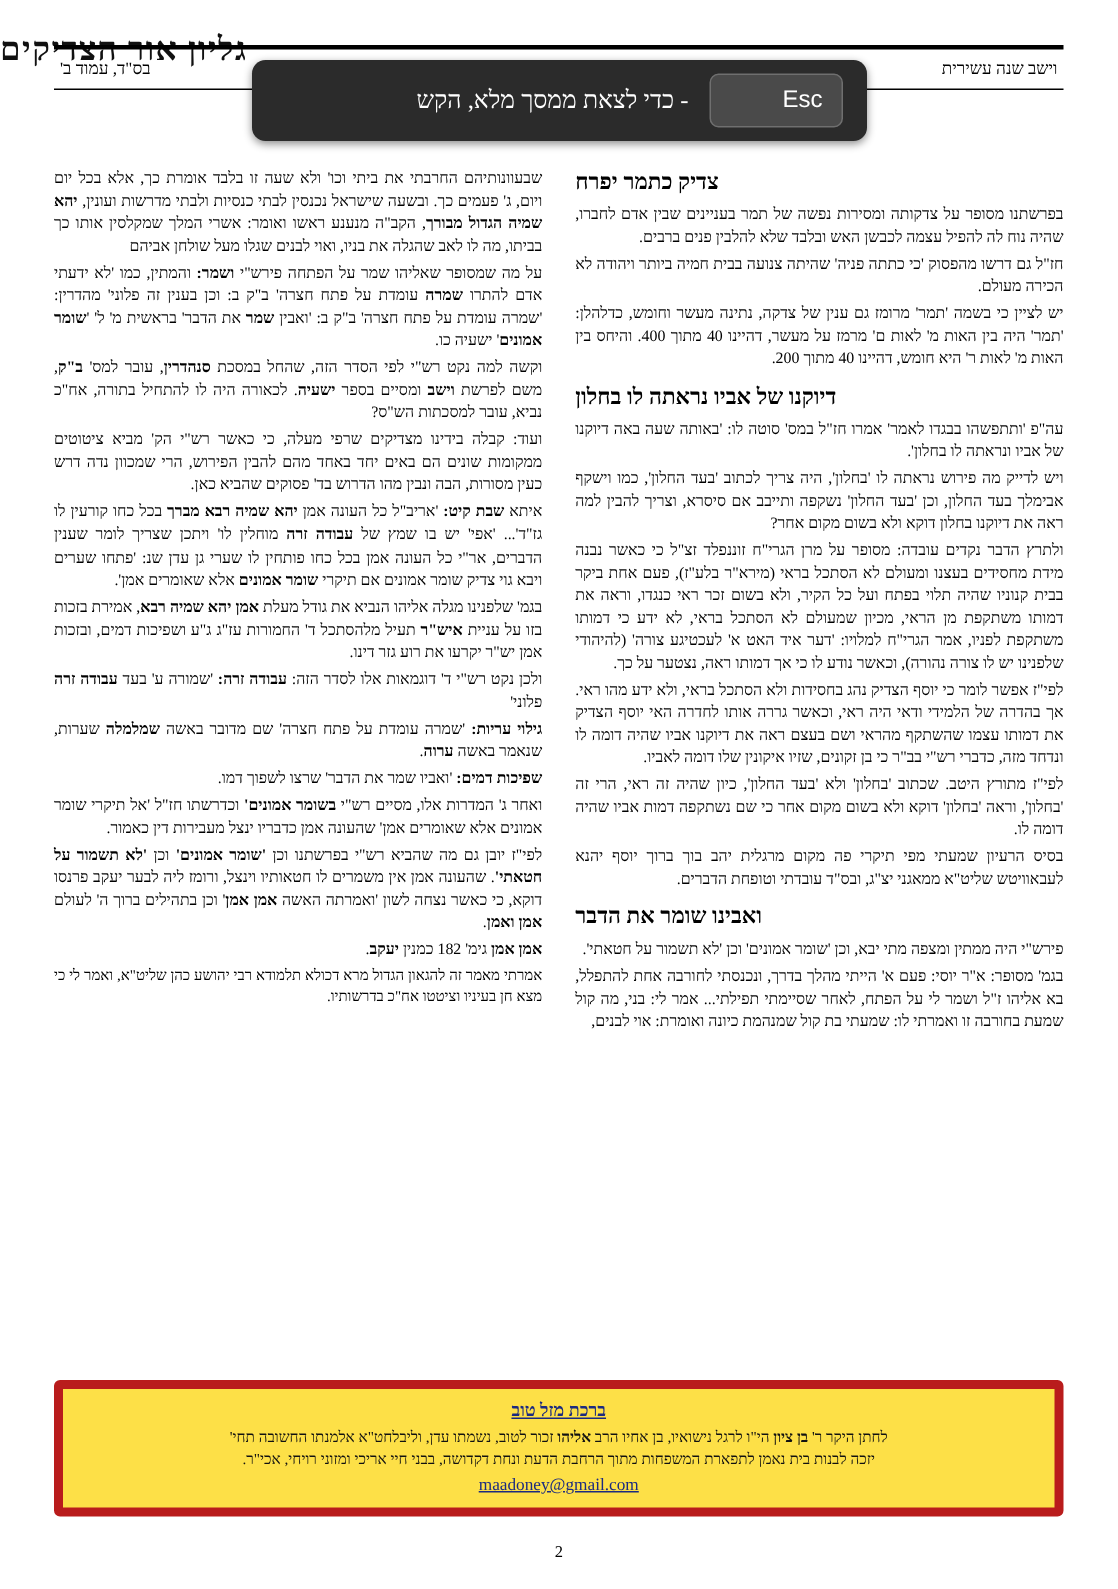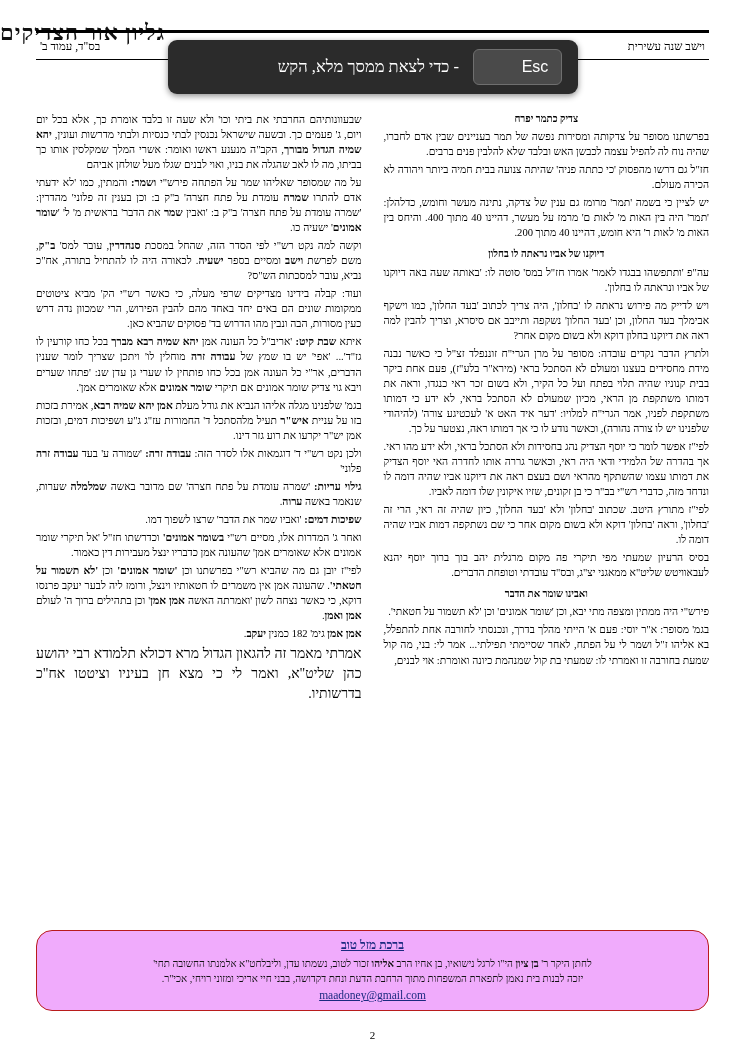--- a/index.html
+++ b/index.html
@@ -112,40 +112,40 @@
     line-height: 1.42;
     text-align: justify;
     direction: rtl;
   }
   .col p {
     margin: 0 0 3px 0;
     text-indent: 0;
   }
   .sec-title {
     font-weight: bold;
-    font-size: 10px;
+    font-size: 15px;
     margin: 7px 0 3px 0;
-    text-align: center;
+    text-align: left;
   }
   .sec-title.first { margin-top: 0; }
-  .tiny { font-size: 14px; }
+  .tiny { font-size: 10px; }
   .center { text-align: right; }
 
   
   .blessing-box {
     position: absolute;
     left: 36px;
     right: 36px;
     bottom: 48px;
-    border: 1px solid #b91c1c;
-    border-radius: 16px;
+    border: 6px solid #b91c1c;
+    border-radius: 4px;
     padding: 7px 12px 9px 12px;
     box-sizing: border-box;
     direction: rtl;
-    background: #f0abfc;
+    background: #fde047;
   }
   .blessing-title {
     text-align: center;
     color: #1b2a80;
     font-weight: bold;
     font-size: 12px;
     margin-bottom: 4px;
     text-decoration: underline;
   }
   .blessing-line {

